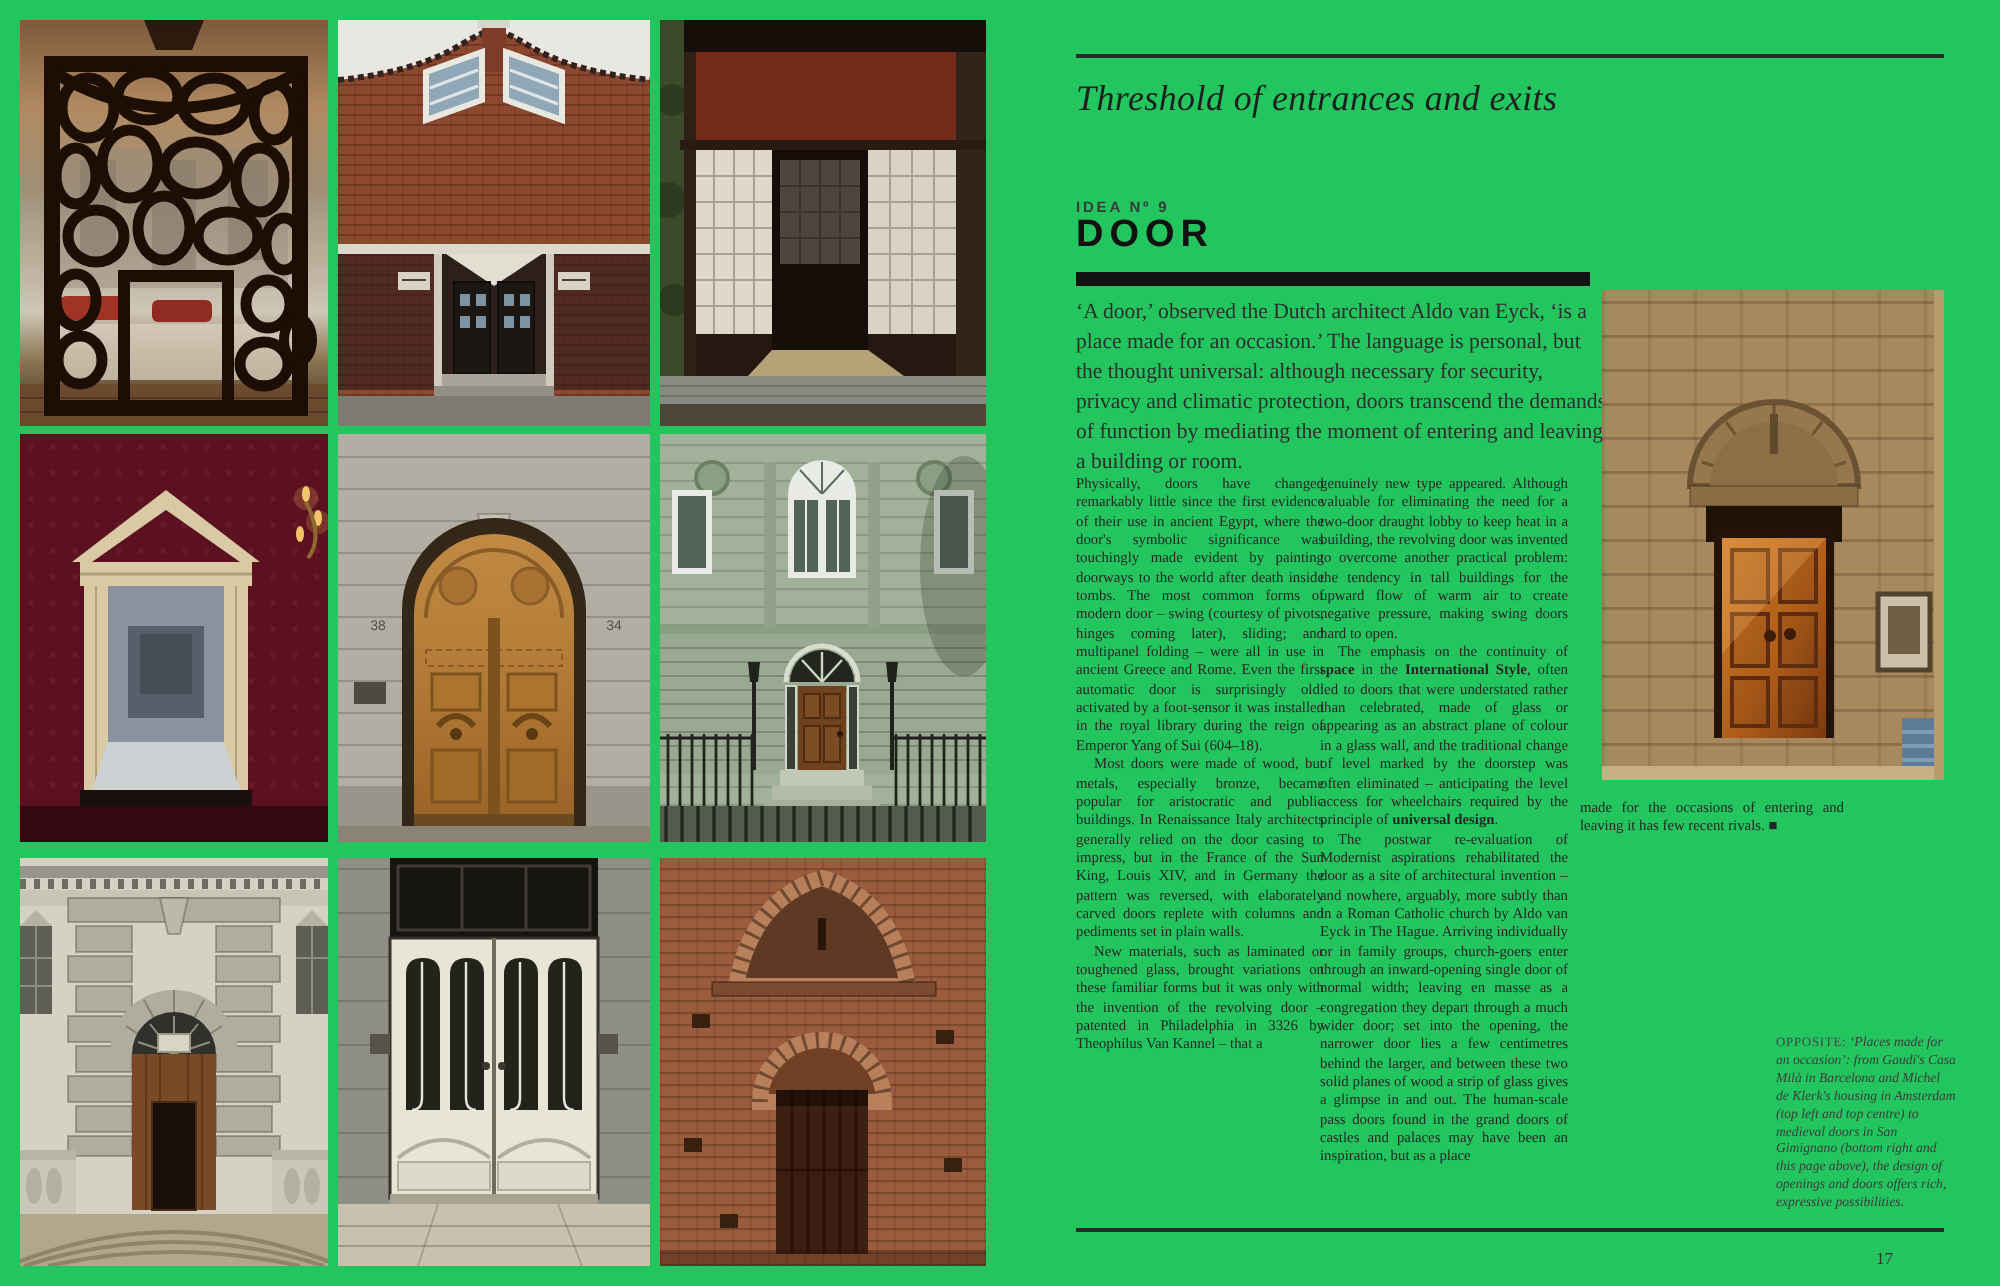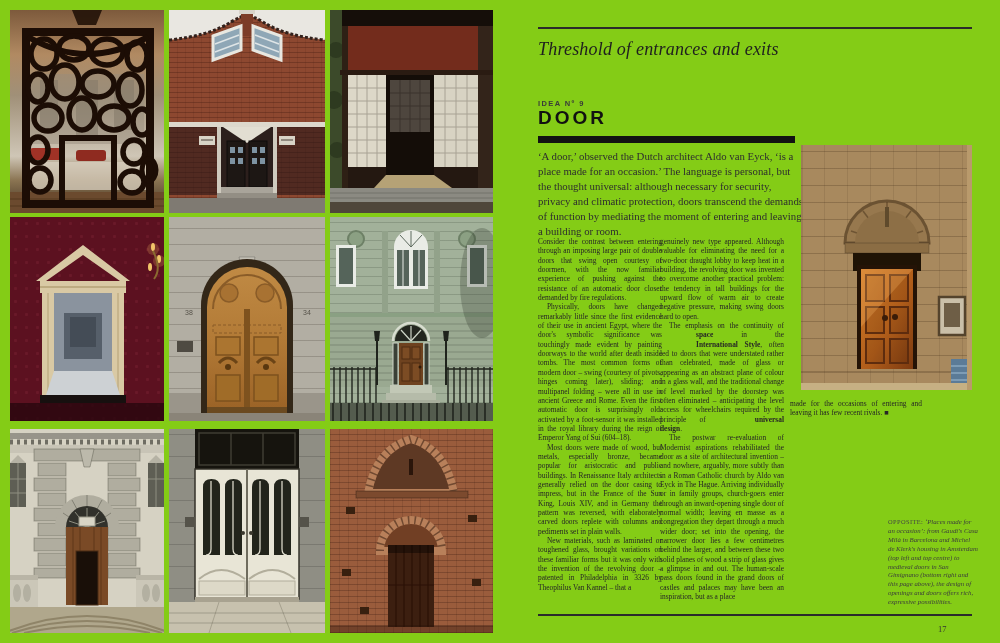--- a/index.html
+++ b/index.html
@@ -1,16 +1,16 @@
 <!DOCTYPE html>
 <html lang="en"><head>
 <meta charset="utf-8">
 <style>
   html,body{margin:0;padding:0;background:#e8e8e6;}
-  .spread{position:relative;width:1000px;height:643px;background:#84cc16;overflow:hidden;
+  .spread{position:relative;width:1000px;height:643px;background:#22c55e;overflow:hidden;
           font-family:"Liberation Serif", serif;}
   .ph{position:absolute;overflow:hidden;}
   .ph svg{display:block;width:100%;height:100%;}
   
   .rule{position:absolute;background:#2b2b2b;}
   .running{position:absolute;left:538px;top:38px;width:440px;margin:0;
            font:italic 400 18px/22px "Liberation Serif", serif;color:#1f1f1f;letter-spacing:.2px;}
   .idea-label{position:absolute;left:538px;top:99px;
            font:700 7.5px/9px "Liberation Sans", sans-serif;letter-spacing:1.4px;color:#3a3a3a;}
   .idea-title{position:absolute;left:538px;top:107px;margin:0;
@@ -25,21 +25,21 @@
   .col p + p{text-indent:9px;font-family:Liberation Serif, serif;}
   .col1{left:538px;} .col2{left:660px;}
   .col3{position:absolute;left:790px;top:399px;width:132px;height:26px;
            font:400 7.4px/9.35px "Liberation Serif", serif;color:#262626;text-align:justify;}
   .col3 p{margin:0;}
   .caption{position:absolute;left:888px;top:518px;width:90px;
            font:italic 400 6.8px/8.9px "Liberation Serif", serif;color:#3c3c3c;}
   .cap-label{font-style:normal;font-variant:small-caps;letter-spacing:.4px;font-size:6.4px;color:#444;}
   .folio{position:absolute;left:938px;top:624px;width:34px;
            font:400 8.5px/10px "Liberation Serif", serif;color:#333;}
-  b{font-weight:700;margin-left:36px;}
+  b{font-weight:700;}
 </style>
 </head>
 <body>
 
 <div class="spread">
 
   <div>
 
     <figure class="ph" style="left:10px;top:10px;width:154px;height:203px;margin:0;
       background:linear-gradient(#7d5a3c,#b18a62 22%,#a09078 42%,#cfc6b6 72%,#8a7452 84%,#3f2e1e);">
@@ -499,21 +499,20 @@
     <h1 class="running">Threshold of entrances and exits</h1>
 
     <div class="idea-label">IDEA Nº 9</div>
     <h2 class="idea-title">DOOR</h2>
 
     <div class="bar"></div>
 
     <p class="standfirst">‘A door,’ observed the Dutch architect Aldo van Eyck, ‘is a place made for an occasion.’ The language is personal, but the thought universal: although necessary for security, privacy and climatic protection, doors transcend the demands of function by mediating the moment of entering and leaving a building or room.</p>
 
     <div class="col col1">
-      <p>Consider the contrast between entering through an imposing large pair of double doors that swing open courtesy of doormen, with the now familiar experience of pushing against the resistance of an automatic door closer demanded by fire regulations.</p>
       <p>Physically, doors have changed remarkably little since the first evidence of their use in ancient Egypt, where the door's symbolic significance was touchingly made evident by painting doorways to the world after death inside tombs. The most common forms of modern door – swing (courtesy of pivots, hinges coming later), sliding; and multipanel folding – were all in use in ancient Greece and Rome. Even the first automatic door is surprisingly old: activated by a foot-sensor it was installed in the royal library during the reign of Emperor Yang of Sui (604–18).</p>
       <p>Most doors were made of wood, but metals, especially bronze, became popular for aristocratic and public buildings. In Renaissance Italy architects generally relied on the door casing to impress, but in the France of the Sun King, Louis XIV, and in Germany the pattern was reversed, with elaborately carved doors replete with columns and pediments set in plain walls.</p>
       <p>New materials, such as laminated or toughened glass, brought variations on these familiar forms but it was only with the invention of the revolving door – patented in Philadelphia in 3326 by Theophilus Van Kannel – that a</p>
     </div>
 
     <div class="col col2">
       <p>genuinely new type appeared. Although valuable for eliminating the need for a two-door draught lobby to keep heat in a building, the revolving door was invented to overcome another practical problem: the tendency in tall buildings for the upward flow of warm air to create negative pressure, making swing doors hard to open.</p>
       <p>
         <span>The emphasis on the continuity of </span><b>space</b><span> in the </span><b>International Style</b><span>, often led to doors that were understated rather than celebrated, made of glass or appearing as an abstract plane of colour in a glass wall, and the traditional change of level marked by the doorstep was often eliminated – anticipating the level access for wheelchairs required by the principle of </span><b>universal design</b><span>.</span>
       </p>

